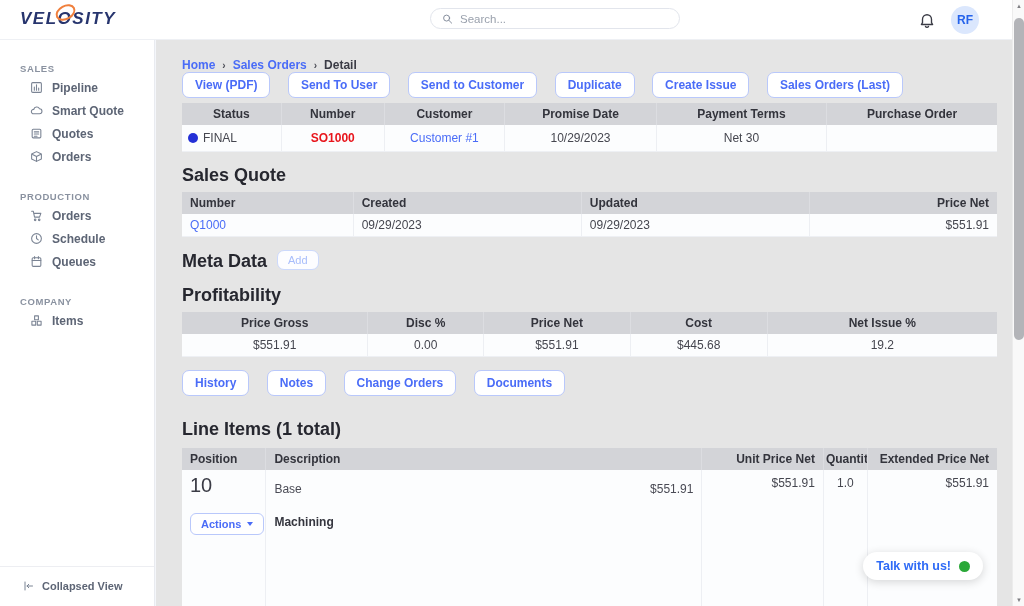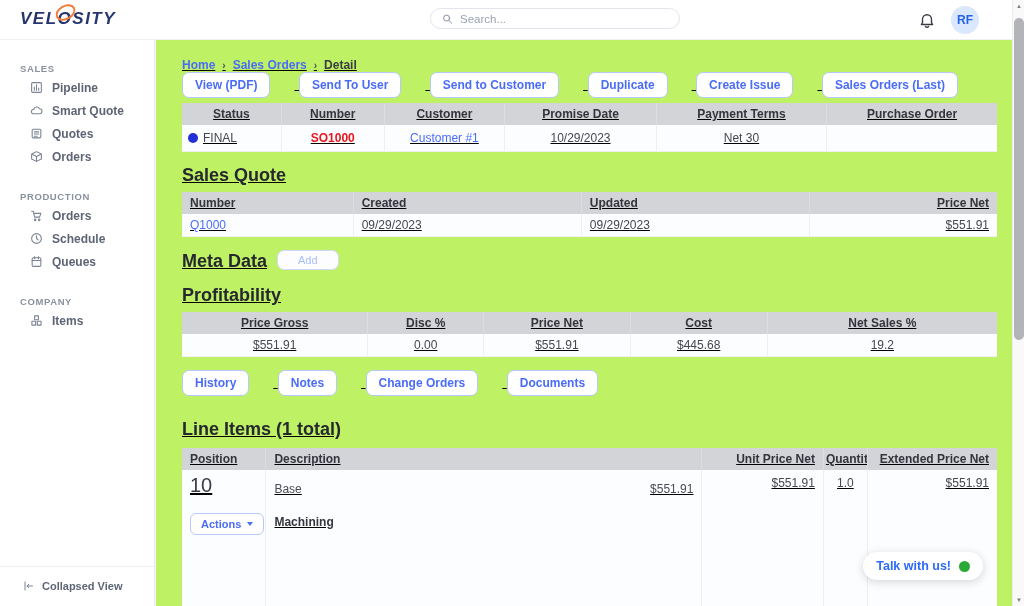--- a/index.html
+++ b/index.html
@@ -23,31 +23,31 @@
   .scroll-arrow.up { top:3px; } .scroll-arrow.down { bottom:3px; }
 
   
   .sidebar { position:absolute; left:0; top:40px; width:155px; bottom:0; background:#fff; border-right:1px solid #e9ebf0; z-index:5; }
   .side-section { margin:23px 0 2px 20px; font-size:9.5px; font-weight:700; color:#8a92a0; letter-spacing:.6px; }
   .side-item { display:flex; align-items:center; gap:9px; padding:4.5px 0 4.5px 30px; font-size:12px; font-weight:600; color:#5d6575; cursor:pointer; }
   .side-item svg { flex:0 0 auto; }
   .collapse-row { position:absolute; bottom:0; left:0; right:0; border-top:1px solid #edeef2; padding:13px 0 14px 22px; display:flex; align-items:center; gap:8px; font-size:11px; font-weight:600; color:#5d6575; cursor:pointer; }
 
   
-  .main { position:absolute; left:156px; top:40px; right:12px; bottom:0; overflow:hidden; padding:18px 15px 0 26px; background:#bef264;text-decoration:underline; }
+  .main { position:absolute; left:156px; top:40px; right:12px; bottom:0; overflow:hidden; padding:18px 15px 0 26px; background:#e5e5e5; }
 
   .breadcrumb { font-size:12px; font-weight:700; display:flex; gap:7px; align-items:center; }
   .crumb-link { color:#4a6cf7; cursor:pointer; }
   .crumb-sep { color:#4b4c55; font-size:10px; }
   .crumb-current { color:#3a3b45; }
 
   .page-title { text-align:center; font-size:26px; font-weight:500; color:#2d2e37; margin:8px 0 11px; letter-spacing:.2px; }
 
-  .btn { display:inline-block; background:#fff; border:1.5px solid #b9c8fb; color:#4a6cf7; font-weight:700; font-size:12px; padding:5px 12px; border-radius:7px; margin-right:24px; cursor:pointer; font-family:"Liberation Sans",sans-serif; }
-  .btn-faded { border:1.5px solid #ccd9fc; color:#a8bdfb; font-size:11px; padding:3px 20px; border-radius:7px; background:#fdfdff; margin-left:10px; vertical-align:3px; }
+  .btn { display:inline-block; background:#fff; border:1.5px solid #b9c8fb; color:#4a6cf7; font-weight:700; font-size:12px; padding:5px 12px; border-radius:7px; margin-right:13px; cursor:pointer; font-family:"Liberation Sans",sans-serif; }
+  .btn-faded { border:1.5px solid #ccd9fc; color:#a8bdfb; font-size:11px; padding:3px 10px; border-radius:7px; background:#fdfdff; margin-left:10px; vertical-align:3px; }
 
   table { width:100%; border-collapse:collapse; font-size:12px; table-layout:fixed; }
   th { background:#d3d4d8; color:#33343c; font-weight:700; padding:4px 8px; border-right:1px solid #dcdde1; white-space:nowrap; overflow:hidden; }
   th:last-child { border-right:none; }
   td { background:#fcfdfe; color:#45464f; padding:4px 8px; border-right:1px solid #edeff3; border-bottom:1px solid #eef0f4; white-space:nowrap; overflow:hidden; }
   td:last-child { border-right:none; }
   .al { text-align:left; } .ac { text-align:center; } .ar { text-align:right; }
 
   .status-dot { display:inline-block; width:10px; height:10px; border-radius:50%; background:#2430d6; margin-right:5px; vertical-align:-1px; }
   .num-red { color:#e8151c; font-weight:800; }
@@ -251,21 +251,21 @@
         <col style="width:18%">
         <col style="width:16.8%">
         <col style="width:28.2%">
       </colgroup>
     <thead>
         <tr>
       <th class="ac">Price Gross</th>
       <th class="ac">Disc %</th>
       <th class="ac">Price Net</th>
       <th class="ac">Cost</th>
-      <th class="ac">Net Sales %</th>
+      <th class="ac">Net Issue %</th>
     </tr>
       </thead>
     <tbody>
         <tr>
       <td class="ac">$551.91</td>
       <td class="ac">0.00</td>
       <td class="ac">$551.91</td>
       <td class="ac">$445.68</td>
       <td class="ac">19.2</td>
     </tr>

